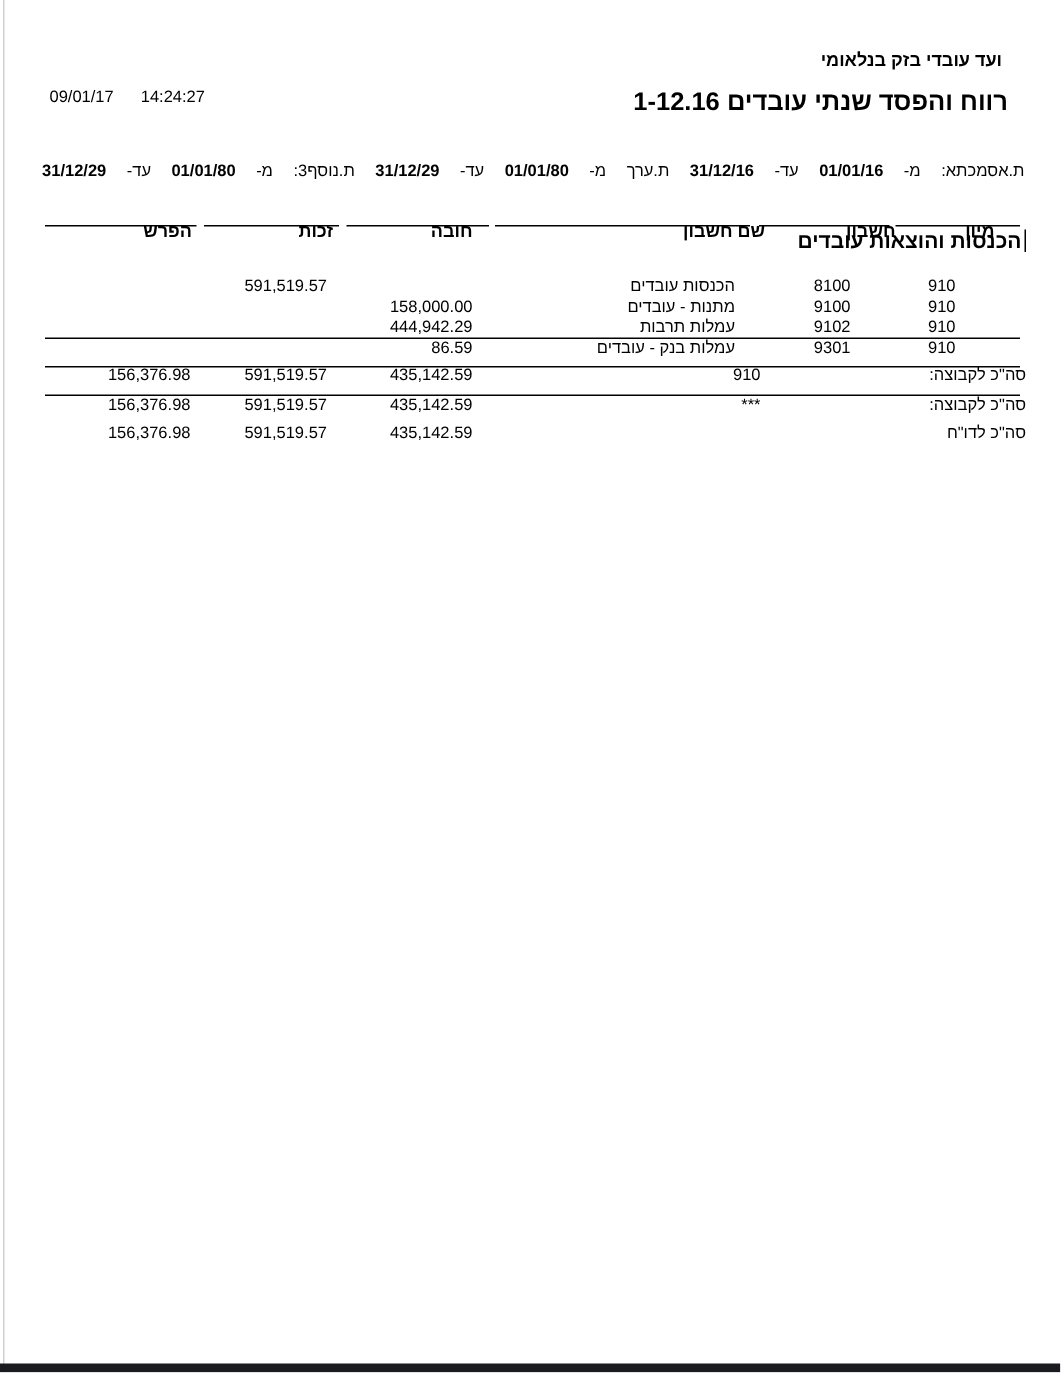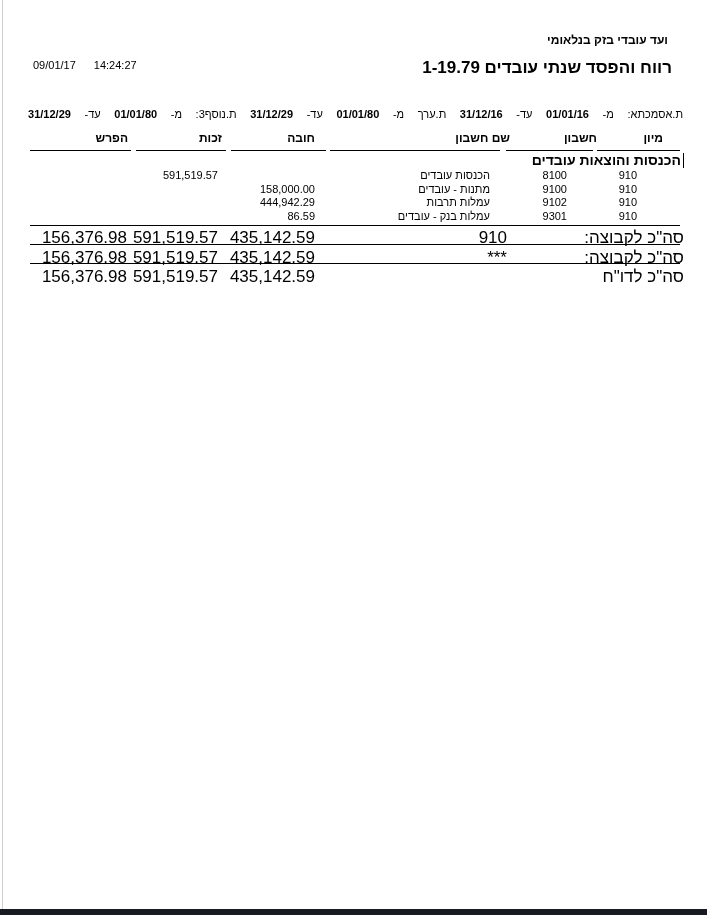--- a/index.html
+++ b/index.html
@@ -10,24 +10,24 @@
   .left-edge{position:absolute;left:2px;top:0;width:1px;height:915px;background:#cfcfcf;}
   .bottom-bar{position:absolute;left:0;bottom:0;width:707px;height:6px;background:#1a1b20;}
   .datetime{position:absolute;top:59px;left:33px;direction:ltr;display:flex;gap:18px;
     font-size:11px;white-space:nowrap;text-align:right;}
   .company{position:absolute;top:33px;right:39px;font-size:12px;font-weight:bold;white-space:nowrap;}
   .title{position:absolute;top:58px;right:35px;font-size:17px;font-weight:bold;white-space:nowrap;}
   .filters{position:absolute;top:108px;right:24px;left:28px;display:flex;
     justify-content:space-between;align-items:baseline;font-size:11px;white-space:nowrap;}
   .filters .num{direction:ltr;unicode-bidi:embed;font-weight:bold;}
   .r{position:absolute;left:0;width:707px;height:13px;}
-  .c{position:absolute;top:0;white-space:nowrap;font-size:11px;}
+  .c{position:absolute;top:16px;white-space:nowrap;font-size:11px;}
   .num{direction:ltr;unicode-bidi:embed;}
   .h{font-weight:bold;font-size:12px;}
-  .tot{font-size:17px;}
+  .tot{font-size:11px;}
   
   .col-miyun-h{right:44px;}  .col-acct-h{right:110px;} .col-name-h{right:197px;}
   .col-debit-h{right:392px;margin-left:36px;} .col-credit-h{right:485px;} .col-diff-h{right:579px;}
   
   .col-miyun{right:70px;} .col-acct{right:140px;} .col-name{right:217px;}
   .col-debit{right:392px;} .col-credit{right:489px;} .col-diff{right:580px;}
   .col-total-label{right:23px;} .col-group{right:200px;}
   .uline{position:absolute;top:150px;height:1px;background:#000;}
   .sep{position:absolute;left:30px;width:650px;height:1px;background:#000;}
   .section-title{
@@ -41,21 +41,21 @@
 <div class="page">
 
   <div class="left-edge"></div>
 
   <div class="datetime">
     <span>09/01/17</span>
     <span>14:24:27</span>
   </div>
 
   <div class="company">ועד עובדי בזק בנלאומי</div>
-  <div class="title">רווח והפסד שנתי עובדים 1-19.79</div>
+  <div class="title">רווח והפסד שנתי עובדים 1-12.16</div>
 
   <div class="filters">
     <span>ת.אסמכתא:</span>
     <span>מ-</span>
     <span class="num">01/01/16</span>
     <span>עד-</span>
     <span class="num">31/12/16</span>
     <span>ת.ערך</span>
     <span>מ-</span>
     <span class="num">01/01/80</span>

